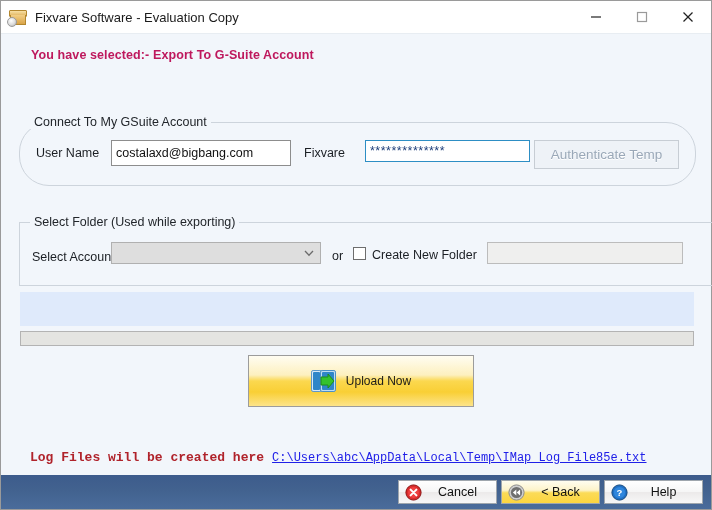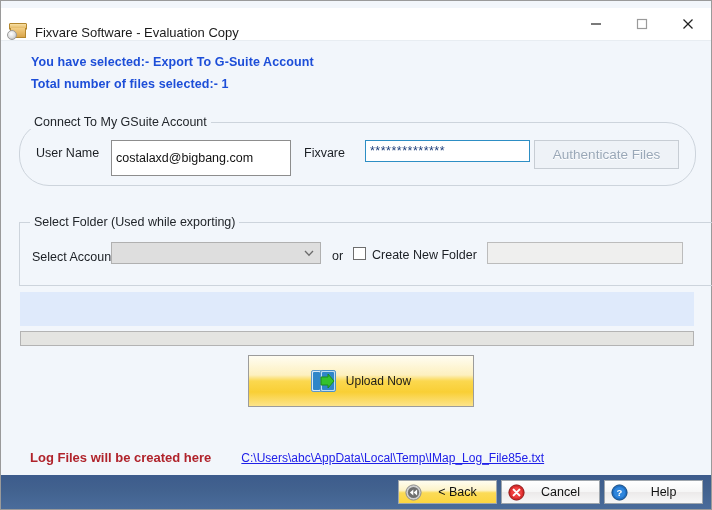--- a/index.html
+++ b/index.html
@@ -23,24 +23,23 @@
     background: #f2f6fb;
     display: flex;
     flex-direction: column;
   }
 
   
   .titlebar {
     height: 32px;
     background: #ffffff;
     display: flex;
-    align-items: flex-end;
+    align-items: center;
     flex: 0 0 auto;
     border-bottom: 1px solid #e8edf2;
-    margin-top: 7px;
   }
   .app-icon {
     width: 20px;
     height: 20px;
     margin-left: 6px;
     margin-right: 8px;
     position: relative;
     flex: 0 0 auto;
   }
   .app-icon .box-top {
@@ -90,21 +89,21 @@
   .win-btn svg { display: block; }
 
   
   .status-block {
     padding: 10px 0 0 30px;
     flex: 0 0 auto;
   }
   .status-line {
     font-size: 12.5px;
     font-weight: bold;
-    color: #1d4ed8;
+    color: #be185d;
     line-height: 22px;
     letter-spacing: 0.1px;
   }
 
   
   .groupbox {
     position: absolute;
     border: 1px solid #cdd4dc;
     background: transparent;
   }
@@ -272,21 +271,22 @@
     color: #1a1a1a;
   }
 
   
   .logline {
     position: absolute;
     left: 29px;
     top: 449px;
     display: flex;
     align-items: center;
-    gap: 30px;
+    gap: 8px;
+    font-family: Liberation Mono, monospace;
   }
   .logline .lead {
     font-size: 13px;
     font-weight: bold;
     color: #b0232b;
     white-space: nowrap;
   }
   .logline .link {
     font-size: 12px;
     color: #2020e8;
@@ -358,35 +358,34 @@
         <svg width="12" height="12" viewBox="0 0 12 12">
             <line x1="1.5" y1="1.5" x2="10.5" y2="10.5" stroke="#222" stroke-width="1.2"></line>
             <line x1="10.5" y1="1.5" x2="1.5" y2="10.5" stroke="#222" stroke-width="1.2"></line>
           </svg>
       </div>
     </div>
   </div>
 
   <div class="status-block">
     <div class="status-line">You have selected:- Export  To G-Suite Account</div>
-    <div class="status-line">Total number of files selected:- 1</div>
   </div>
 
   <div class="groupbox gb-account">
     <div class="legend">Connect To My GSuite Account</div>
 
     <div class="field-label" style="left:16px; top:22px;">User Name</div>
 
-    <input class="textbox" type="text" style="left: 91px; top: 17px; width: 180px; height: 36px;" value="costalaxd@bigbang.com">
+    <input class="textbox" type="text" style="left: 91px; top: 17px; width: 180px; height: 26px;" value="costalaxd@bigbang.com">
 
     <div class="field-label" style="left:284px; top:22px;">Fixvare</div>
 
     <input class="textbox focused" type="text" style="left: 345px; top: 17px; width: 165px; height: 22px;" value="**************">
 
-    <div class="btn-auth" style="left:514px; top:17px; width:145px; height:29px;">Authenticate Files</div>
+    <div class="btn-auth" style="left:514px; top:17px; width:145px; height:29px;">Authenticate Temp</div>
   </div>
 
   <div class="groupbox gb-folder">
     <div class="legend">Select Folder (Used while exporting)</div>
 
     <div class="field-label" style="left:12px; top:26px;">Select Account</div>
 
     <div class="combo" style="left:91px; top:19px; width:210px; height:22px;">
       <div class="combo-text"></div>
       <div class="chev">
@@ -423,46 +422,46 @@
     </div>
     <div class="label">Upload Now</div>
   </div>
 
   <div class="logline">
     <div class="lead">Log Files will be created here</div>
     <div class="link">C:\Users\abc\AppData\Local\Temp\IMap_Log_File85e.txt</div>
   </div>
 
   <div class="footer">
+    <div class="fbtn plain">
+      <div class="ficon">
+        <svg width="17" height="17" viewBox="0 0 17 17">
+          <circle cx="8.5" cy="8.5" r="7.6" fill="#d92b2b" stroke="#8d1414" stroke-width="1"></circle>
+          <circle cx="8.5" cy="8.5" r="5.4" fill="#ef4141"></circle>
+          <path d="M5.6 5.6 L11.4 11.4 M11.4 5.6 L5.6 11.4" stroke="#ffffff" stroke-width="2" stroke-linecap="round"></path>
+        </svg>
+      </div>
+      <div class="ftext">Cancel</div>
+    </div>
+
     <div class="fbtn back">
       <div class="ficon">
         <svg width="17" height="17" viewBox="0 0 17 17">
           <circle cx="8.5" cy="8.5" r="7.6" fill="#cfcfcf" stroke="#8d8d8d" stroke-width="1"></circle>
           <circle cx="8.5" cy="8.5" r="5.6" fill="#6f6f6f"></circle>
           <path d="M8.3 5.4 L8.3 11.6 L4.9 8.5 Z" fill="#ffffff"></path>
           <path d="M12.1 5.4 L12.1 11.6 L8.7 8.5 Z" fill="#ffffff"></path>
         </svg>
       </div>
       <div class="ftext">&lt; Back</div>
     </div>
 
     <div class="fbtn plain">
       <div class="ficon">
         <svg width="17" height="17" viewBox="0 0 17 17">
-          <circle cx="8.5" cy="8.5" r="7.6" fill="#d92b2b" stroke="#8d1414" stroke-width="1"></circle>
-          <circle cx="8.5" cy="8.5" r="5.4" fill="#ef4141"></circle>
-          <path d="M5.6 5.6 L11.4 11.4 M11.4 5.6 L5.6 11.4" stroke="#ffffff" stroke-width="2" stroke-linecap="round"></path>
-        </svg>
-      </div>
-      <div class="ftext">Cancel</div>
-    </div>
-
-    <div class="fbtn plain">
-      <div class="ficon">
-        <svg width="17" height="17" viewBox="0 0 17 17">
           <circle cx="8.5" cy="8.5" r="7.6" fill="#1f6fc4" stroke="#14497f" stroke-width="1"></circle>
           <circle cx="8.5" cy="8.5" r="5.6" fill="#2f86dd"></circle>
           <text x="8.5" y="12.3" font-family="Liberation Sans, sans-serif" font-size="9.5" font-weight="bold" fill="#ffffff" text-anchor="middle">?</text>
         </svg>
       </div>
       <div class="ftext">Help</div>
     </div>
   </div>
 
 </div>

